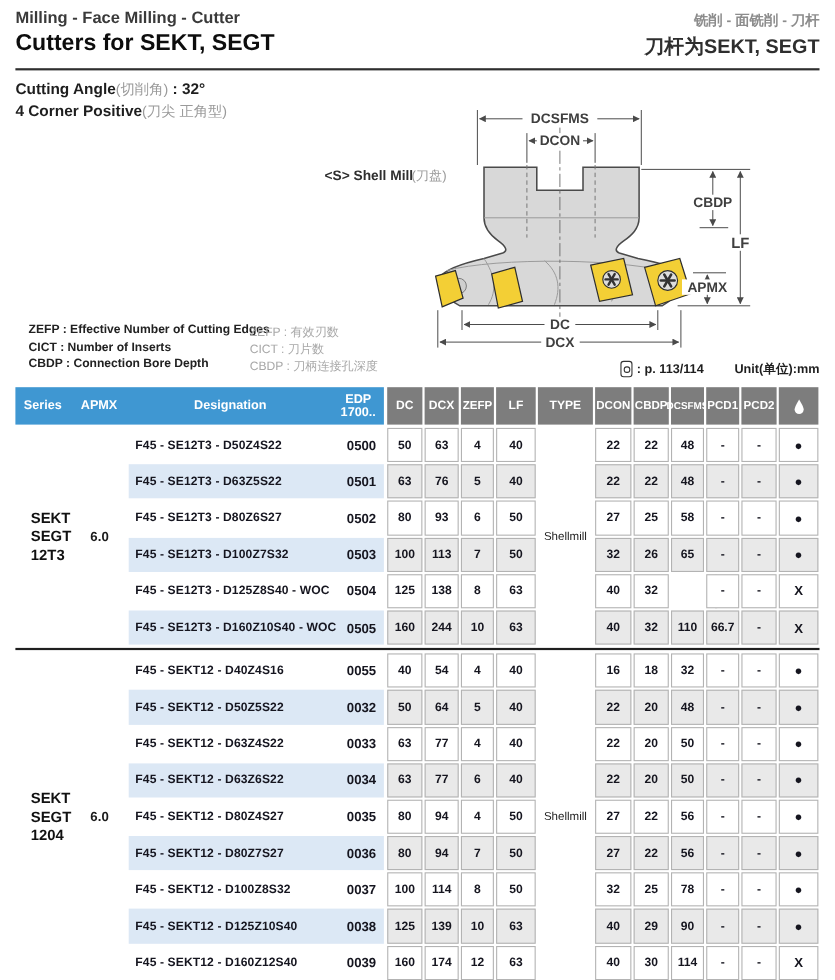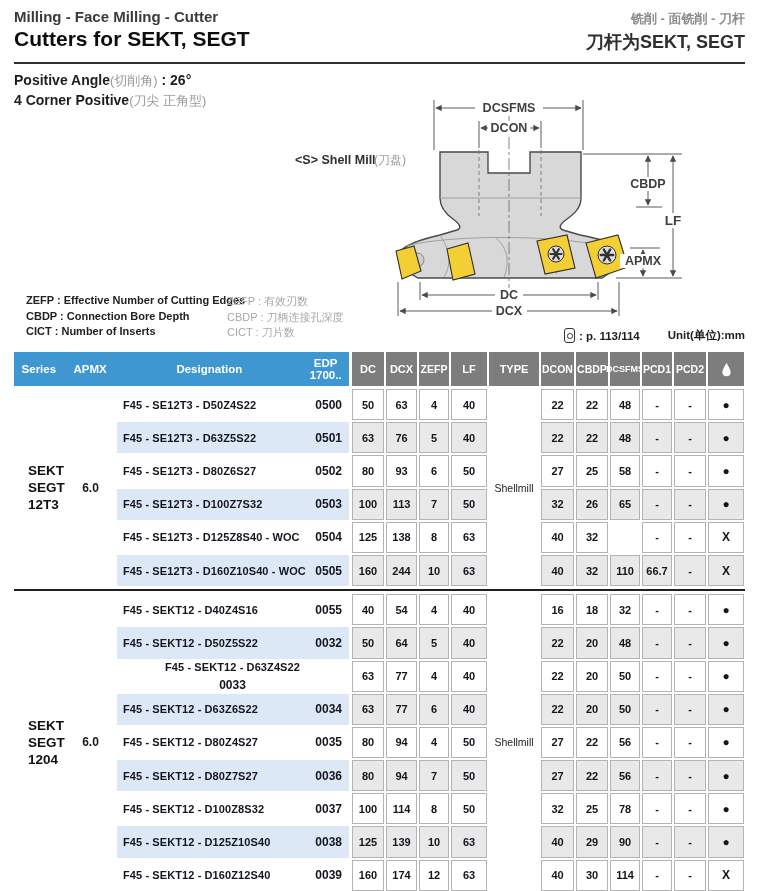--- a/index.html
+++ b/index.html
@@ -61,21 +61,21 @@
 <body>
 
 <div class="page">
 
   <div class="crumb-en">Milling - Face Milling - Cutter</div>
   <div class="crumb-zh">铣削 - 面铣削 - 刀杆</div>
   <div class="title-en">Cutters for SEKT, SEGT</div>
   <div class="title-zh">刀杆为SEKT, SEGT</div>
   <div class="title-rule"></div>
 
-  <div class="spec-line spec1"><span>Positive Angle</span><span class="spec-zh">(切削角)</span><span> : 26°</span></div>
+  <div class="spec-line spec1"><span>Cutting Angle</span><span class="spec-zh">(切削角)</span><span> : 32°</span></div>
   <div class="spec-line spec2"><span>4 Corner Positive</span><span class="spec-zh">(刀尖 正角型)</span></div>
 
   <svg class="diagram" viewBox="0 0 460 235" xmlns="http://www.w3.org/2000/svg">
     <defs>
       <marker id="ar" viewBox="0 0 10 10" refX="9" refY="5" markerWidth="7" markerHeight="7" orient="auto-start-reverse">
         <path d="M0,0 L10,5 L0,10 Z" fill="#4a4a4a"></path>
       </marker>
     </defs>
 
     <path d="M150,64 H198 V85 H240 V64 H291 V110 C291,120 284,126 277,131 C270,136 268,140 273,142 L290,147
@@ -161,26 +161,26 @@
     <text x="5" y="76" font-size="12.5" font-weight="bold" fill="#2f2f2f">&lt;S&gt; Shell Mill</text>
     <text x="84" y="76" font-size="12" fill="#9a9a9a">(刀盘)</text>
   </svg>
 
   <div class="legend">
     <div class="legend-row">
       <span class="legend-en">ZEFP : Effective Number of Cutting Edges</span>
       <span class="legend-zh">ZEFP : 有效刃数</span>
     </div>
     <div class="legend-row">
+      <span class="legend-en">CICT : Number of Inserts</span>
+      <span class="legend-zh">CICT : 刀片数</span>
+    </div>
+    <div class="legend-row">
       <span class="legend-en">CBDP : Connection Bore Depth</span>
       <span class="legend-zh">CBDP : 刀柄连接孔深度</span>
-    </div>
-    <div class="legend-row">
-      <span class="legend-en">CICT : Number of Inserts</span>
-      <span class="legend-zh">CICT : 刀片数</span>
     </div>
   </div>
 
   <div class="note">
     <span class="ins-icon"></span>
     <span class="note-ref">: p. 113/114</span>
     <span class="note-unit">Unit(单位):mm</span>
   </div>
 
   <div class="tbl">
@@ -334,21 +334,21 @@
           <div class="num shg" style="grid-area: 2 / 5;">50</div>
           <div class="num shg" style="grid-area: 2 / 6;">64</div>
           <div class="num shg" style="grid-area: 2 / 7;">5</div>
           <div class="num shg" style="grid-area: 2 / 8;">40</div>
           <div class="num shg" style="grid-area: 2 / 10;">22</div>
           <div class="num shg" style="grid-area: 2 / 11;">20</div>
           <div class="num shg" style="grid-area: 2 / 12;">48</div>
           <div class="num shg" style="grid-area: 2 / 13;">-</div>
           <div class="num shg" style="grid-area: 2 / 14;">-</div>
           <div class="num shg cool" style="grid-area: 2 / 15;">●</div>
-          <div class="desig-block" style="grid-area: 3 / 3 / auto / 5; flex-direction: column;">
+          <div class="desig-block" style="grid-area: 3 / 3 / auto / 5;">
             <span class="dtxt">F45 - SEKT12 - D63Z4S22</span>
             <span class="etxt">0033</span>
           </div>
           <div class="num" style="grid-area: 3 / 5;">63</div>
           <div class="num" style="grid-area: 3 / 6;">77</div>
           <div class="num" style="grid-area: 3 / 7;">4</div>
           <div class="num" style="grid-area: 3 / 8;">40</div>
           <div class="num" style="grid-area: 3 / 10;">22</div>
           <div class="num" style="grid-area: 3 / 11;">20</div>
           <div class="num" style="grid-area: 3 / 12;">50</div>

